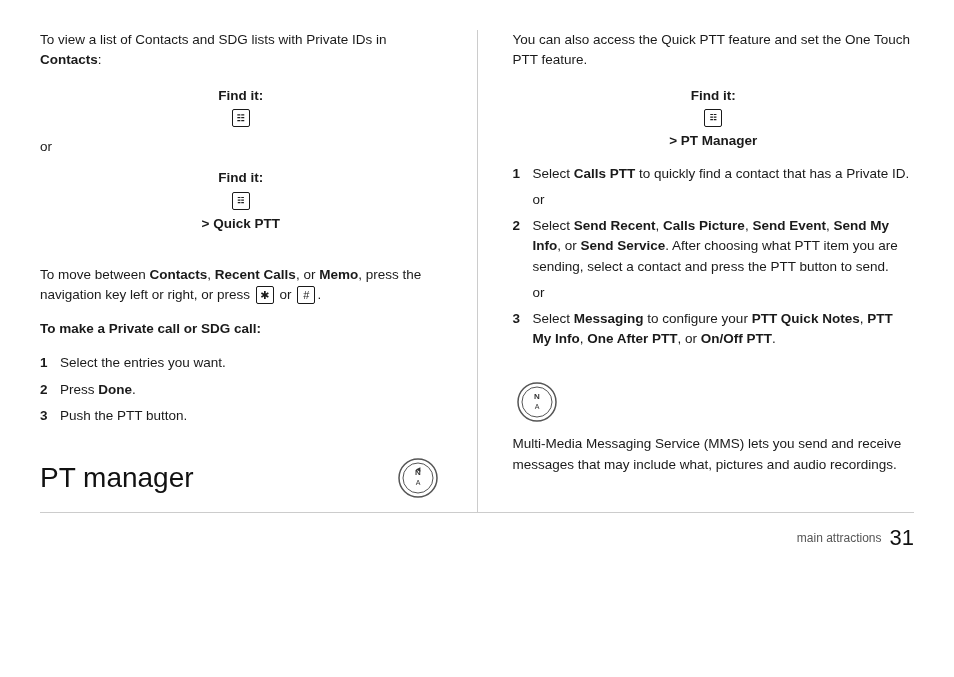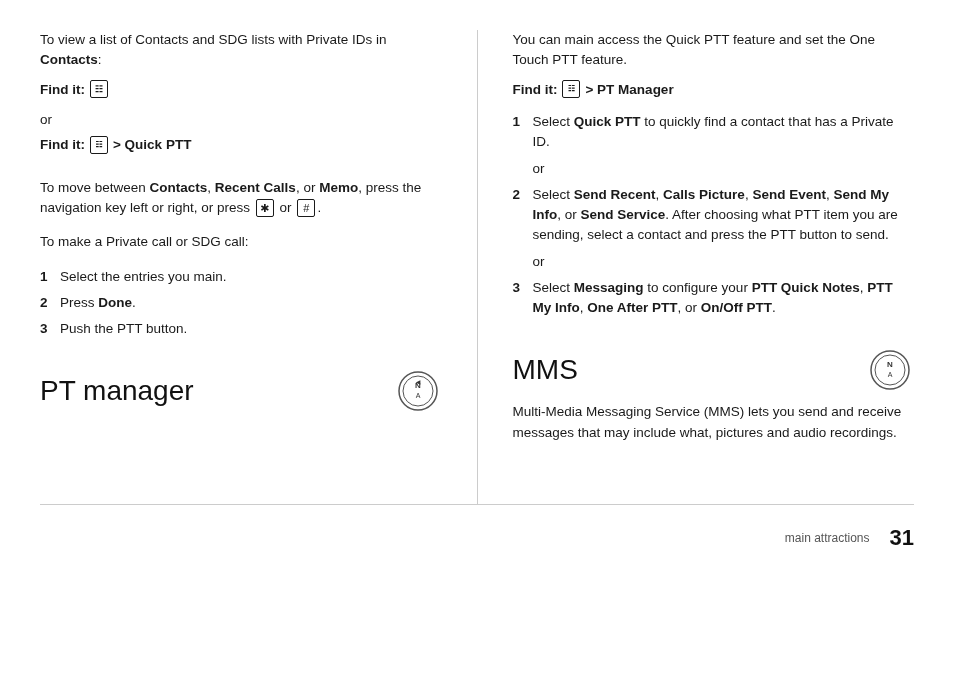--- a/index.html
+++ b/index.html
@@ -51,25 +51,27 @@
       line-height: 1.5;
     }
 
     .bold-inline {
       font-weight: bold;
     }
 
     .find-it-line {
       font-weight: bold;
       margin-bottom: 6px;
+      margin-top: 6px;
       line-height: 1.6;
       display: flex;
       align-items: center;
       flex-wrap: wrap;
       gap: 3px;
+      flex-direction: column;
     }
 
     .find-it-label {
       font-weight: bold;
     }
 
     .icon-box {
       display: inline-flex;
       align-items: center;
       justify-content: center;
@@ -152,35 +154,34 @@
     .section-desc {
       line-height: 1.55;
     }
 
     
     .footer {
       display: flex;
       flex-direction: row;
       justify-content: flex-end;
       align-items: center;
-      padding-top: 20px;
+      padding-top: 12px;
       border-top: 1px solid #ccc;
       margin-top: auto;
-      gap: 12px;
     }
 
     .footer-text {
       font-size: 12px;
       color: #555;
       margin-right: 8px;
     }
 
     .footer-page {
       font-size: 22px;
-      font-weight: bold;
+      font-weight: normal;
       color: #111;
     }
   </style>
 </head>
 <body>
 
 <div class="page">
   <div class="columns">
 
     <div class="col-left">
@@ -194,31 +195,31 @@
       </div>
 
       <p class="or-text">or</p>
 
       <div class="find-it-line">
         <span class="find-it-label">Find it:</span>
         <span class="icon-box" style="font-size:8px;">☷</span>
         <span>&gt; Quick PTT</span>
       </div>
 
-      <p style="margin-top:16px;">
+      <p style="margin-top:24px;">
         To move between <span class="bold-inline">Contacts</span>, <span class="bold-inline">Recent Calls</span>, or <span class="bold-inline">Memo</span>, press the navigation key left or right, or press
         <span class="key-box">✱</span> or <span class="key-box">#</span>.
       </p>
 
-      <p style="margin-top:6px;">To make a Private call or SDG call:</p>
+      <p style="margin-top:6px;font-weight:bold;">To make a Private call or SDG call:</p>
 
       <div class="numbered-list">
         <div class="numbered-item">
           <span class="num">1</span>
-          <span class="content">Select the entries you main.</span>
+          <span class="content">Select the entries you want.</span>
         </div>
         <div class="numbered-item">
           <span class="num">2</span>
           <span class="content">Press <span class="bold-inline">Done</span>.</span>
         </div>
         <div class="numbered-item">
           <span class="num">3</span>
           <span class="content">Push the PTT button.</span>
         </div>
       </div>
@@ -234,52 +235,51 @@
             <text x="21" y="14" text-anchor="middle" font-size="6" fill="#333">◀</text>
           </svg>
         </div>
       </div>
 
     </div>
 
     <div class="divider"></div>
 
     <div class="col-right">
-      <p>You can main access the Quick PTT feature and set the One Touch PTT feature.</p>
+      <p>You can also access the Quick PTT feature and set the One Touch PTT feature.</p>
 
       <div class="find-it-line">
         <span class="find-it-label">Find it:</span>
         <span class="icon-box" style="font-size:8px;">☷</span>
         <span>&gt; PT Manager</span>
       </div>
 
       <div class="numbered-list">
 
         <div class="numbered-item">
           <span class="num">1</span>
-          <span class="content">Select <span class="bold-inline">Quick PTT</span> to quickly find a contact that has a Private ID.</span>
+          <span class="content">Select <span class="bold-inline">Calls PTT</span> to quickly find a contact that has a Private ID.</span>
         </div>
 
         <p class="or-text" style="margin-left:20px; margin-bottom:6px;">or</p>
 
         <div class="numbered-item">
           <span class="num">2</span>
           <span class="content">Select <span class="bold-inline">Send Recent</span>, <span class="bold-inline">Calls Picture</span>, <span class="bold-inline">Send Event</span>, <span class="bold-inline">Send My Info</span>, or <span class="bold-inline">Send Service</span>. After choosing what PTT item you are sending, select a contact and press the PTT button to send.</span>
         </div>
 
         <p class="or-text" style="margin-left:20px; margin-bottom:6px;">or</p>
 
         <div class="numbered-item">
           <span class="num">3</span>
           <span class="content">Select <span class="bold-inline">Messaging</span> to configure your <span class="bold-inline">PTT Quick Notes</span>, <span class="bold-inline">PTT My Info</span>, <span class="bold-inline">One After PTT</span>, or <span class="bold-inline">On/Off PTT</span>.</span>
         </div>
       </div>
 
       <div class="section-header">
-        <span class="section-title">MMS</span>
         <div class="section-icon">
           <svg viewBox="0 0 42 42" xmlns="http://www.w3.org/2000/svg">
             <circle cx="21" cy="21" r="19" fill="none" stroke="#555" stroke-width="1.5"></circle>
             <circle cx="21" cy="21" r="15" fill="none" stroke="#555" stroke-width="1"></circle>
             <text x="21" y="18" text-anchor="middle" font-size="8" font-weight="bold" fill="#333">N</text>
             <text x="21" y="28" text-anchor="middle" font-size="7" fill="#333">A</text>
           </svg>
         </div>
       </div>
 

